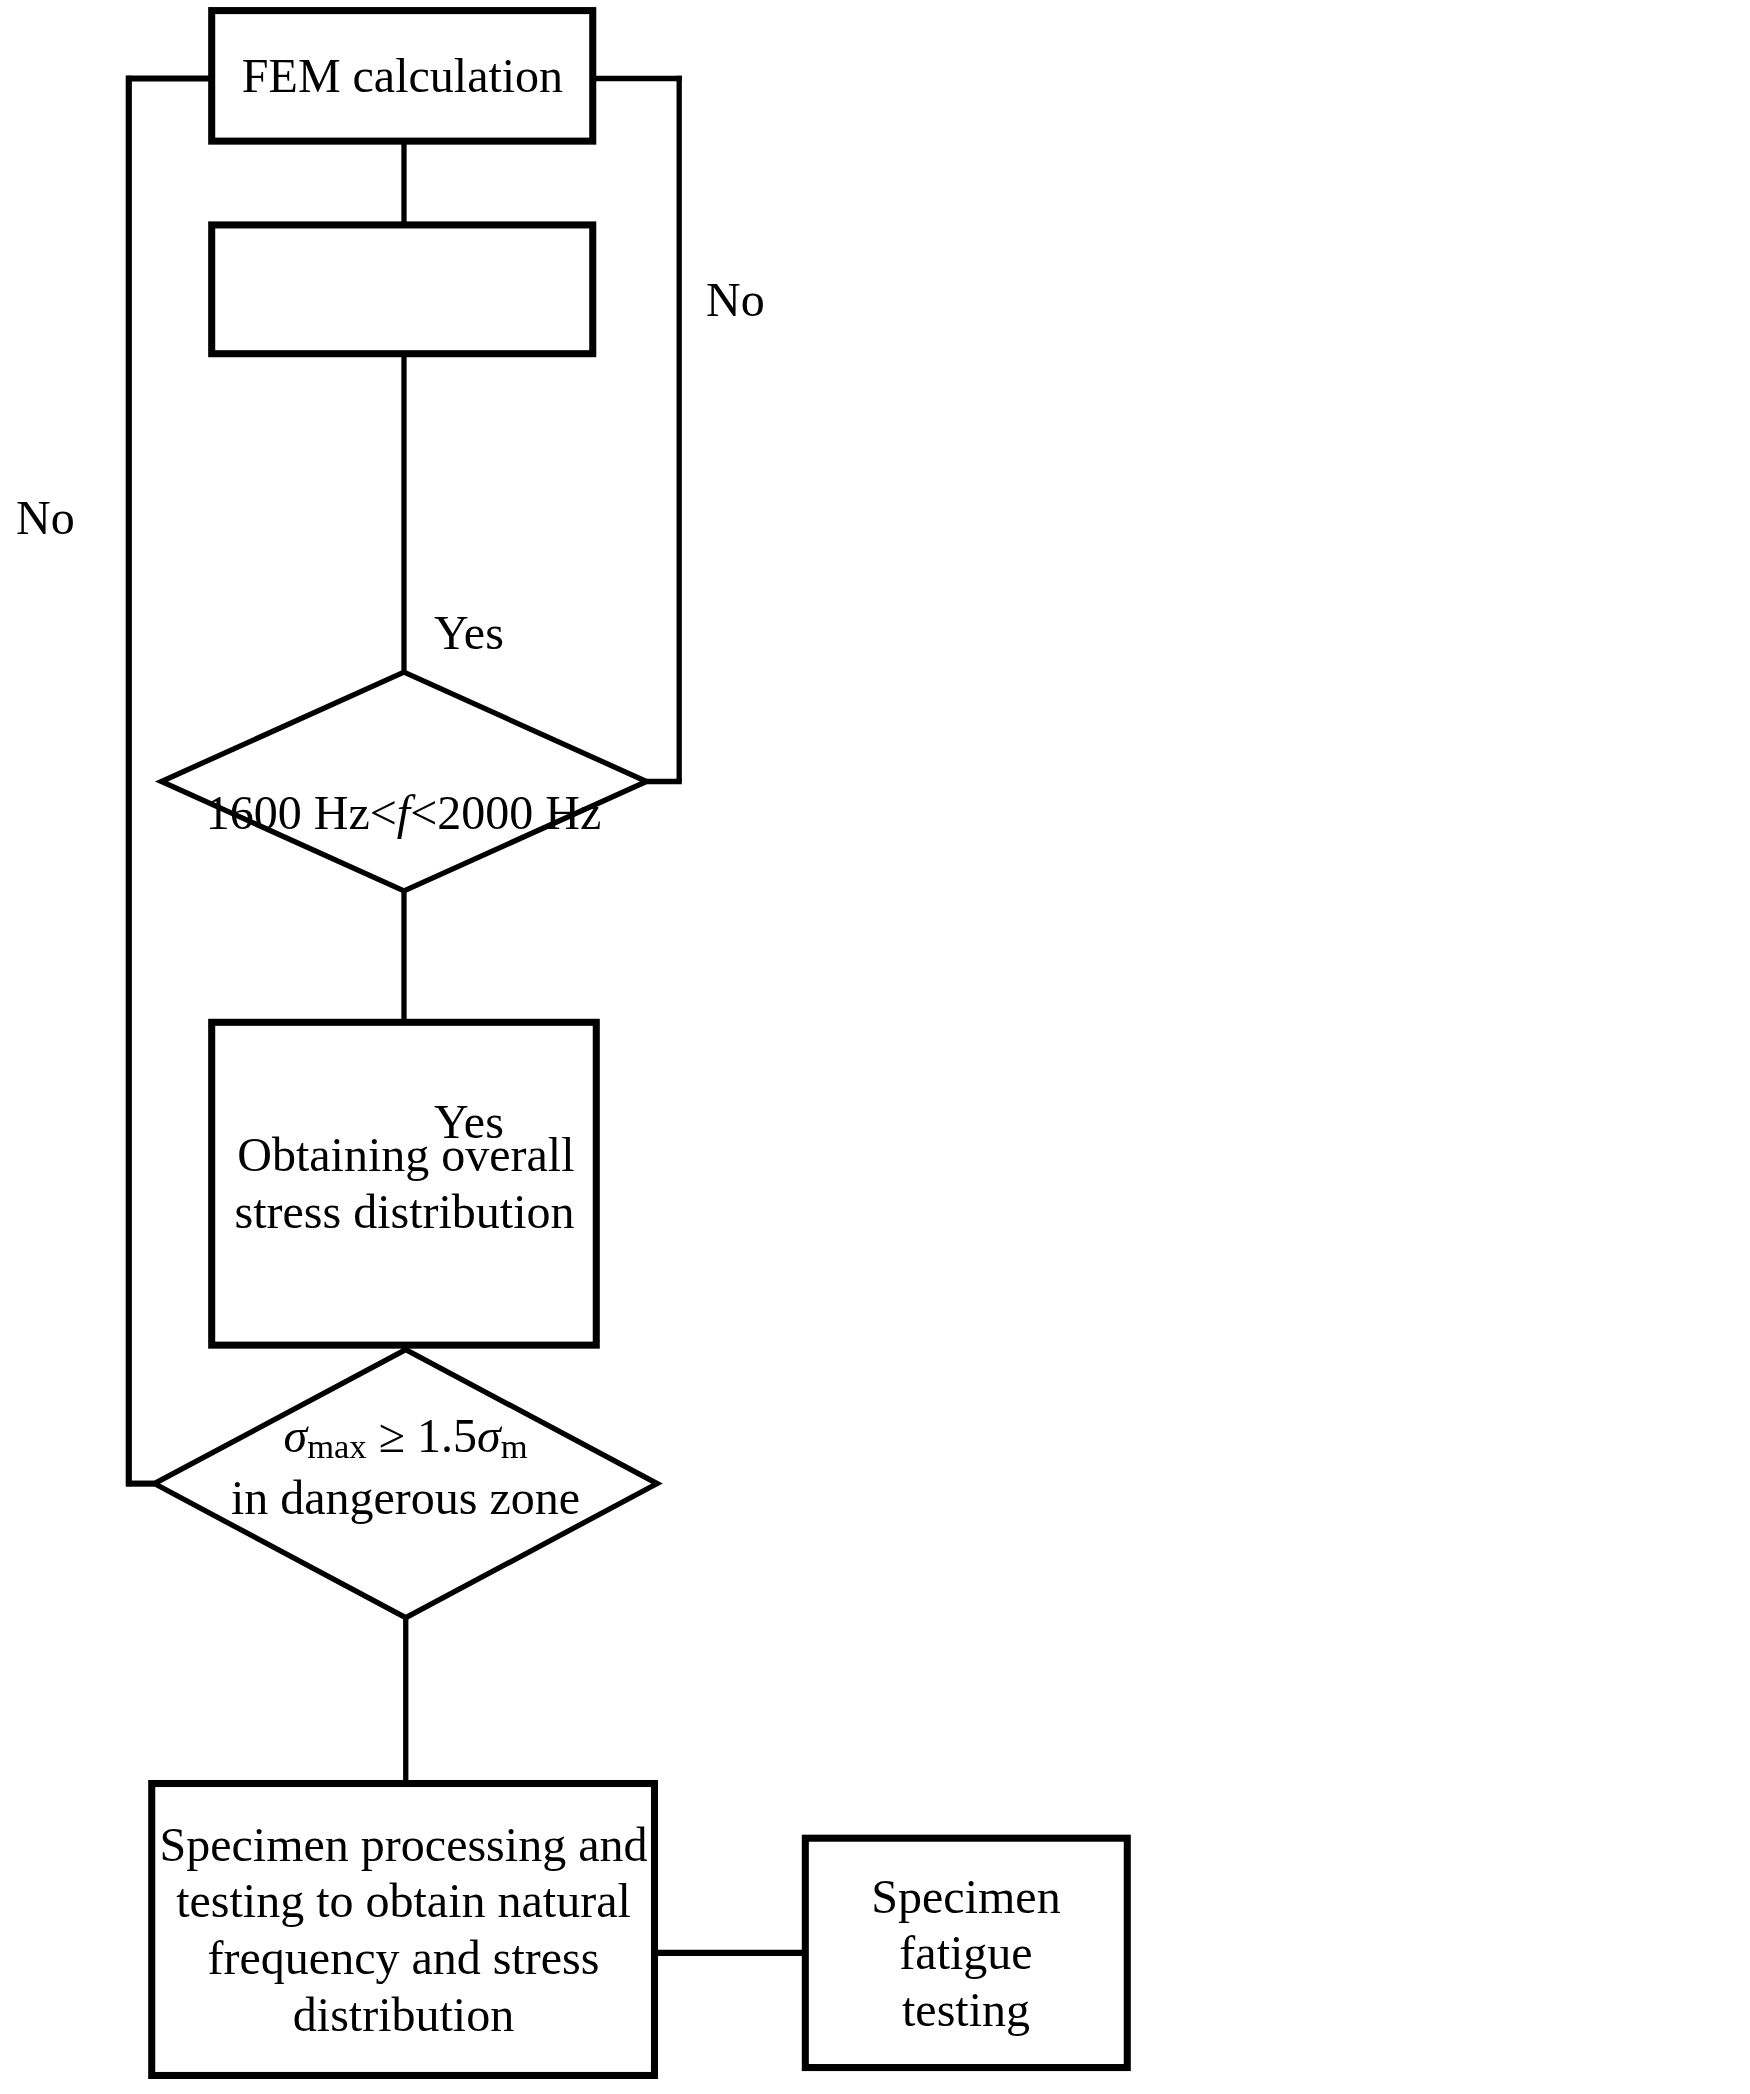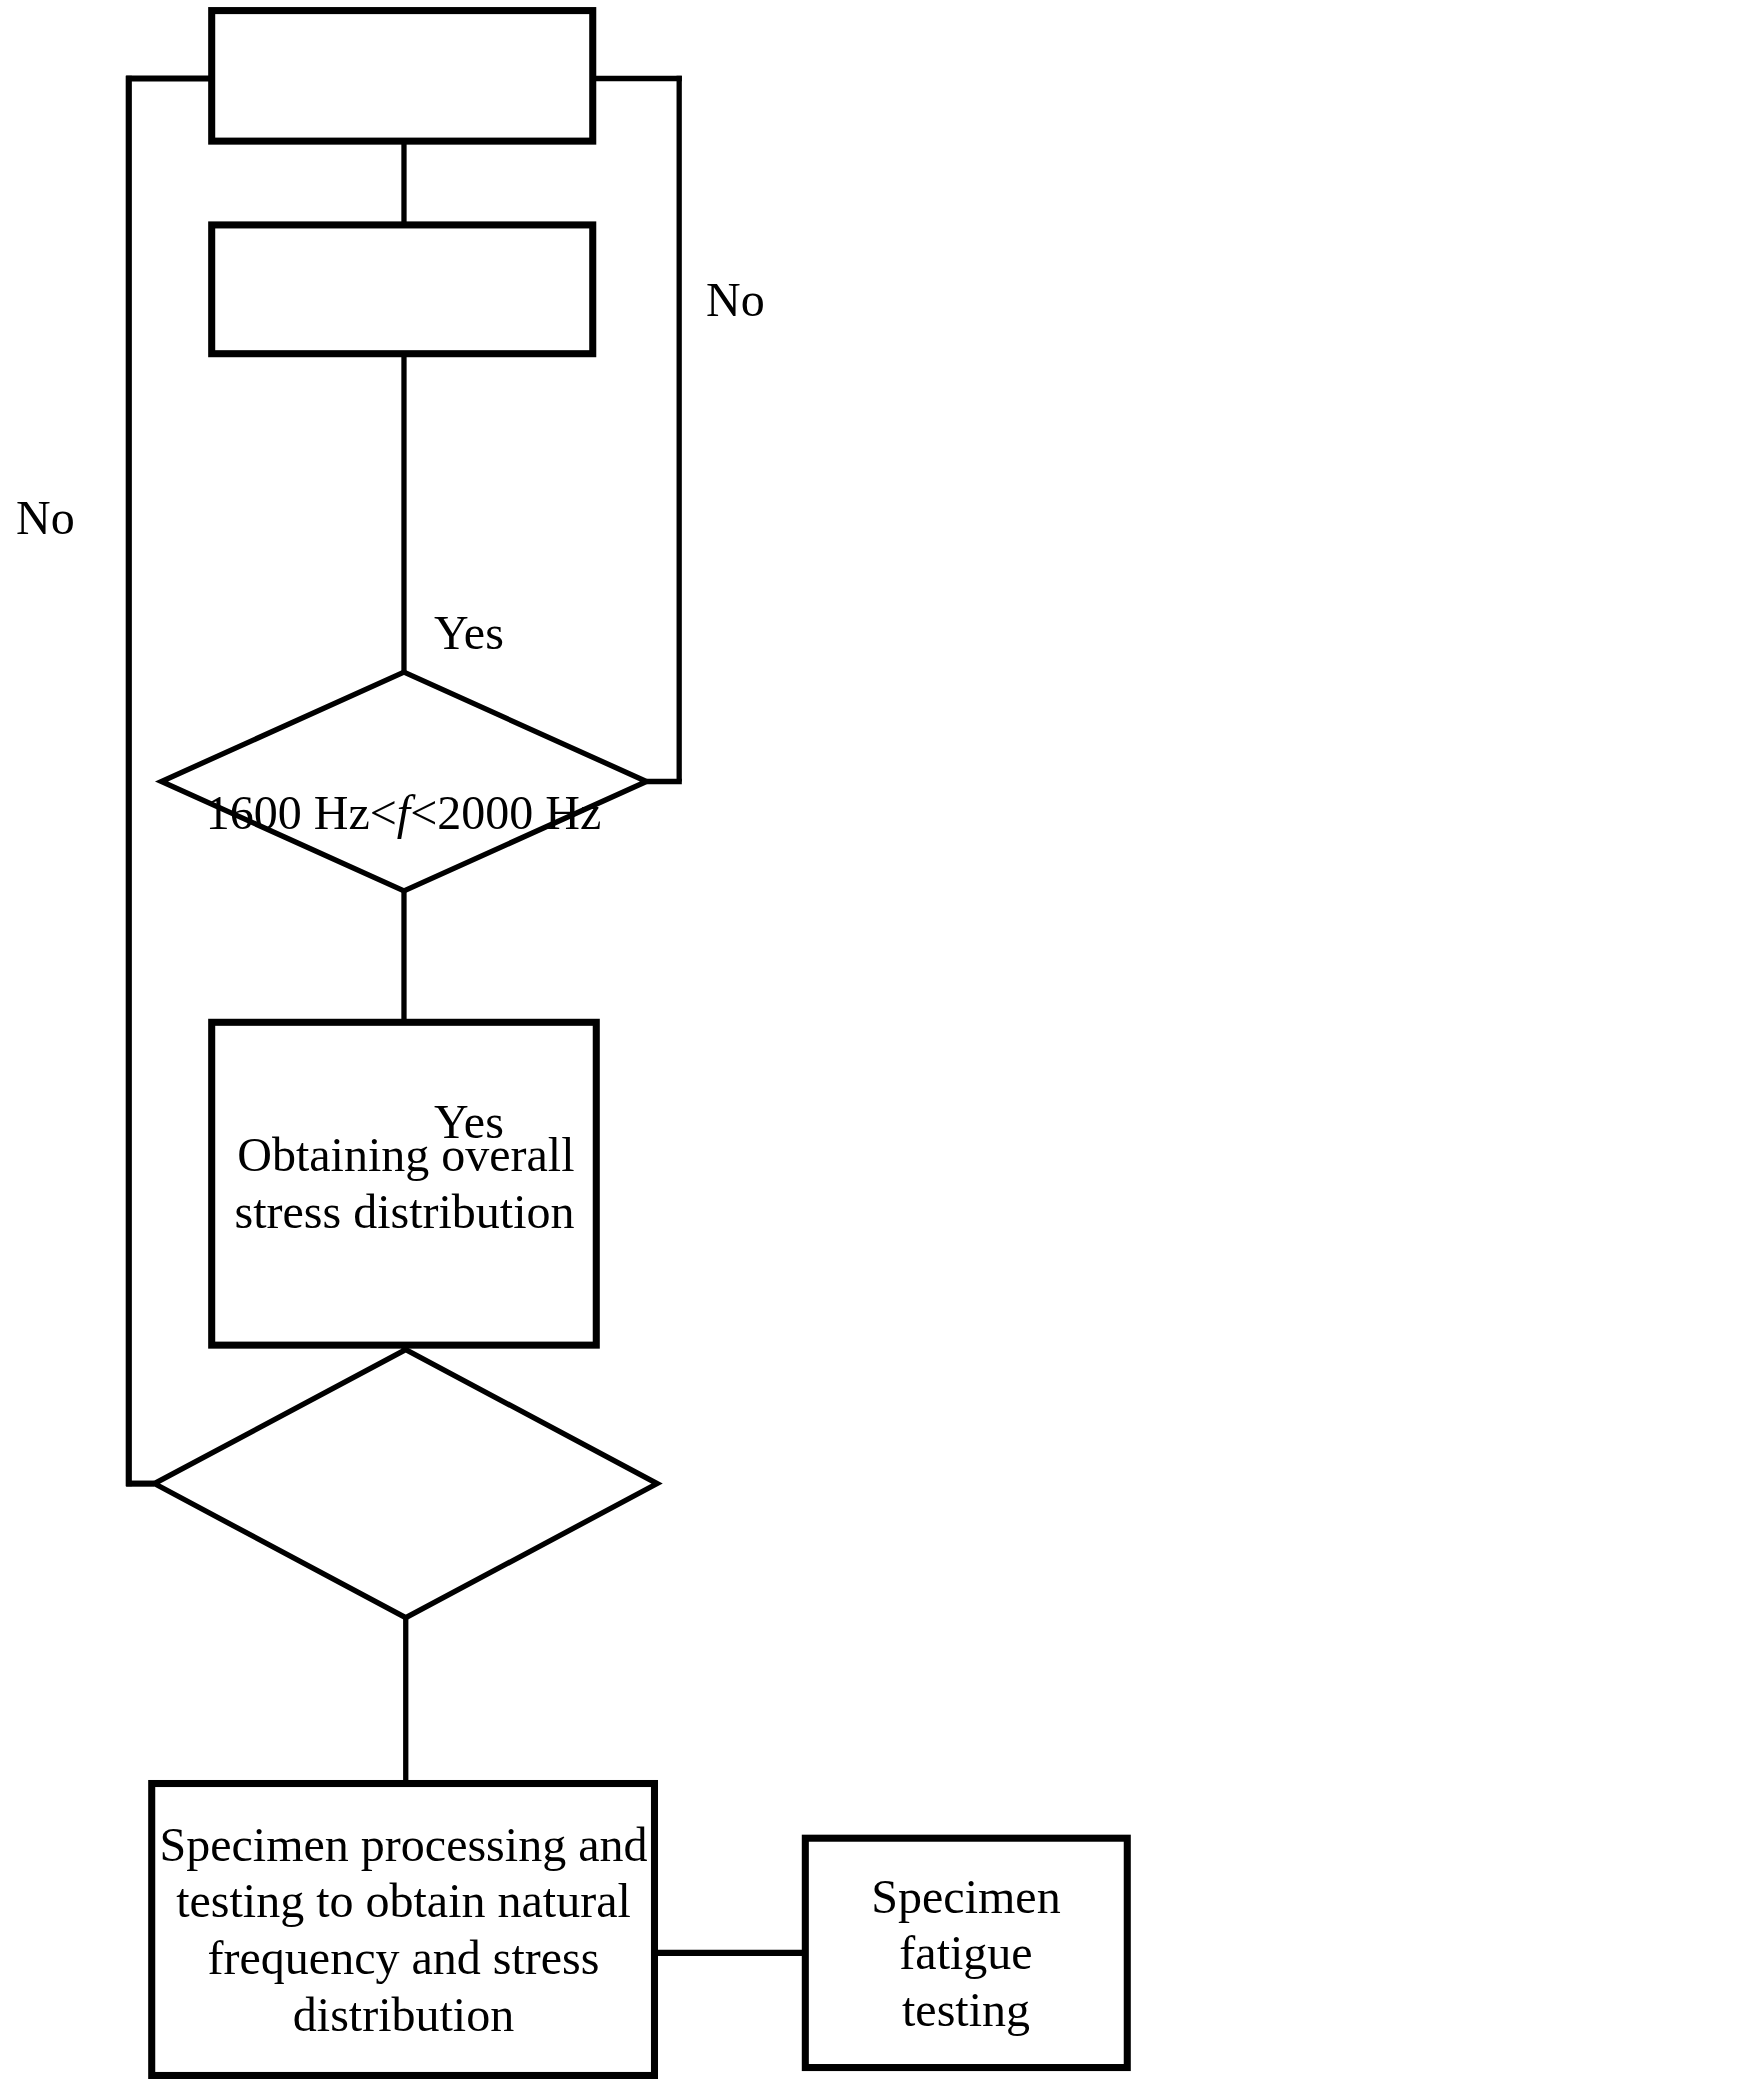--- a/index.html
+++ b/index.html
@@ -90,27 +90,32 @@
 
     <line x1="175" y1="1682" x2="143" y2="1682" stroke="#000000" stroke-width="7"></line>
     <line x1="146" y1="1685" x2="146" y2="86" stroke="#000000" stroke-width="7"></line>
     <line x1="143" y1="89" x2="240" y2="89" stroke="#000000" stroke-width="7"></line>
 
     <line x1="460" y1="1834" x2="460" y2="2022" stroke="#000000" stroke-width="6"></line>
 
     <line x1="742" y1="2214" x2="913" y2="2214" stroke="#000000" stroke-width="7"></line>
   </svg>
 
+  <div class="node-label proc-label" style="left:212px; top:10.6px; width:381px; height:131px;">FEM calculation</div>
 
 
   <div class="node-label dec-label" style="left:176px; top:760px; width:455px; height:106px;"><span class="math">1600 Hz&lt;<i>f</i>&lt;2000 Hz</span></div>
 
   <div class="node-label proc-label" style="left:212px; top:1022px; width:385px; height:323px;text-align:right;">Obtaining overall
 stress distribution</div>
 
+  <div class="node-label dec-label" style="left:176px; top:1408px; width:459px; height:152px; flex-direction:column; justify-content:flex-start;">
+    <span class="math" style="display:block"><i>σ</i><span class="sub">max</span> ≥ 1.5<i>σ</i><span class="sub">m</span></span>
+    <span style="display:block; margin-top:5.3px;">in dangerous zone</span>
+  </div>
 
   <div class="node-label proc-label" style="left:152px; top:1784px; width:503px; height:292px;">Specimen processing and
 testing to obtain natural
 frequency and stress
 distribution</div>
 
   <div class="node-label proc-label" style="left:805px; top:1839px; width:322px; height:229px;">Specimen fatigue
 testing</div>
 
   <div class="edge-label" style="left:706px; top:272px;">No</div>

